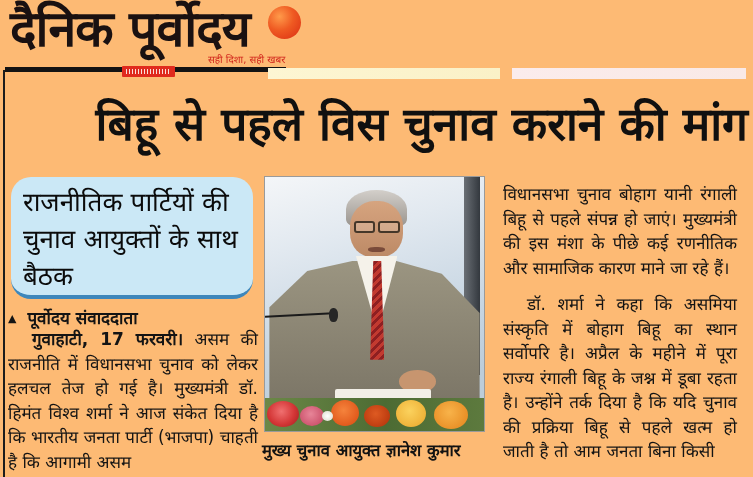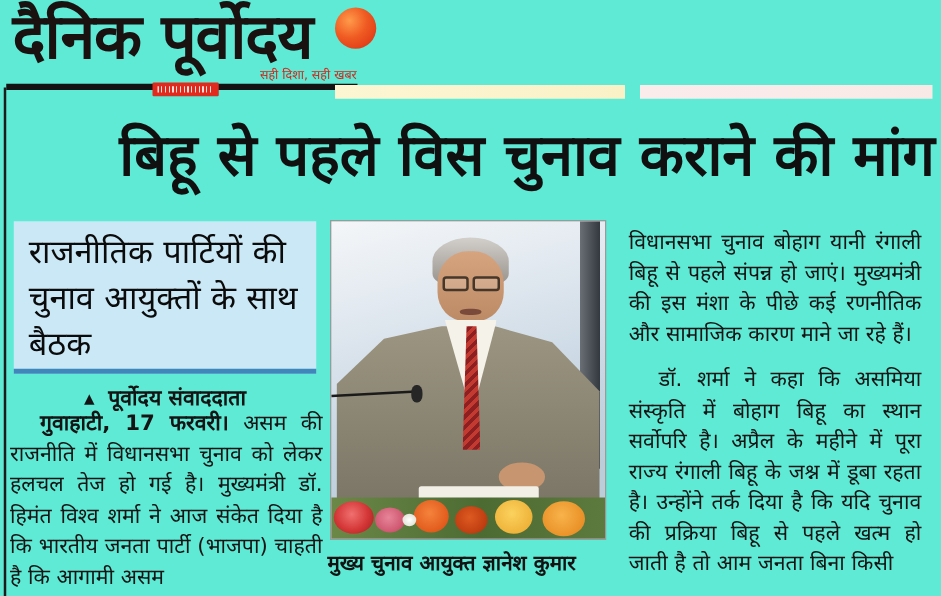--- a/index.html
+++ b/index.html
@@ -1,19 +1,19 @@
 <!DOCTYPE html>
 <html><head>
 <meta charset="utf-8">
 <style>
   html,body{margin:0;padding:0;background:#e9e9e9;}
   *{box-sizing:border-box;}
   .page{
     position:relative;width:753px;height:477px;margin:0 auto;
-    background:#5eead4;overflow:hidden;
+    background:#fdba74;overflow:hidden;
     font-family:"DejaVu Sans","Liberation Sans",sans-serif;
     color:#141414;
   }
   
   .masthead{position:absolute;left:0;top:0;width:753px;height:86px;}
   .accent-circle{position:absolute;left:268px;top:6px;width:33px;height:33px;border-radius:50%;
     background:radial-gradient(circle at 35% 32%, #ff9a4a 0%, #ef5a22 45%, #da2c12 100%);z-index:1;}
   .logo-text{position:absolute;left:10px;top:-2px;z-index:2;
     font-size:50px;font-weight:bold;color:#1a1111;letter-spacing:-1px;line-height:62px;white-space:nowrap;}
   .tagline{position:absolute;left:208px;top:52px;z-index:3;width:82px;
@@ -28,22 +28,22 @@
   .tint-pink{left:512px;width:234px;background:linear-gradient(90deg,#fbecec,#f9e9e6);}
   .left-rule{position:absolute;left:3px;top:70px;width:2px;height:407px;background:#1c1c1c;}
 
   
   .headline{position:absolute;left:8px;top:84px;width:740px;height:82px;
     font-size:46px;font-weight:bold;color:#101010;text-align:right;line-height:80px;white-space:nowrap;}
 
   
   .subhead-box{position:absolute;left:11px;top:177px;width:242px;height:122px;
     background:#cbe8f6;border-bottom:4px solid #3e87bb;padding:7px 10px 0 12px;
-    font-size:26px;line-height:37px;color:#0b0b0b;}
-  .byline-row{position:absolute;left:8px;top:306px;width:248px;text-align:center;
+    font-size:26px;line-height:37px;color:#0b0b0b;border-radius:20px;}
+  .byline-row{position:absolute;left:8px;top:306px;width:248px;text-align:left;
     font-size:17px;font-weight:bold;white-space:nowrap;}
   .byline-row .tri{font-size:11px;display:inline-block;transform:translateY(-2px);margin-right:5px;}
   .body-text{font-size:17px;line-height:24.5px;text-align:justify;}
   .left-body{position:absolute;left:8px;top:327px;width:250px;height:150px;}
   .left-body p{margin:0;text-indent:24px;}
   .dateline{font-weight:bold;margin-top:17px;}
 
   
   .photo{position:absolute;left:264px;top:176px;width:221px;height:256px;
     border:1px solid #9a9a9a;overflow:hidden;

